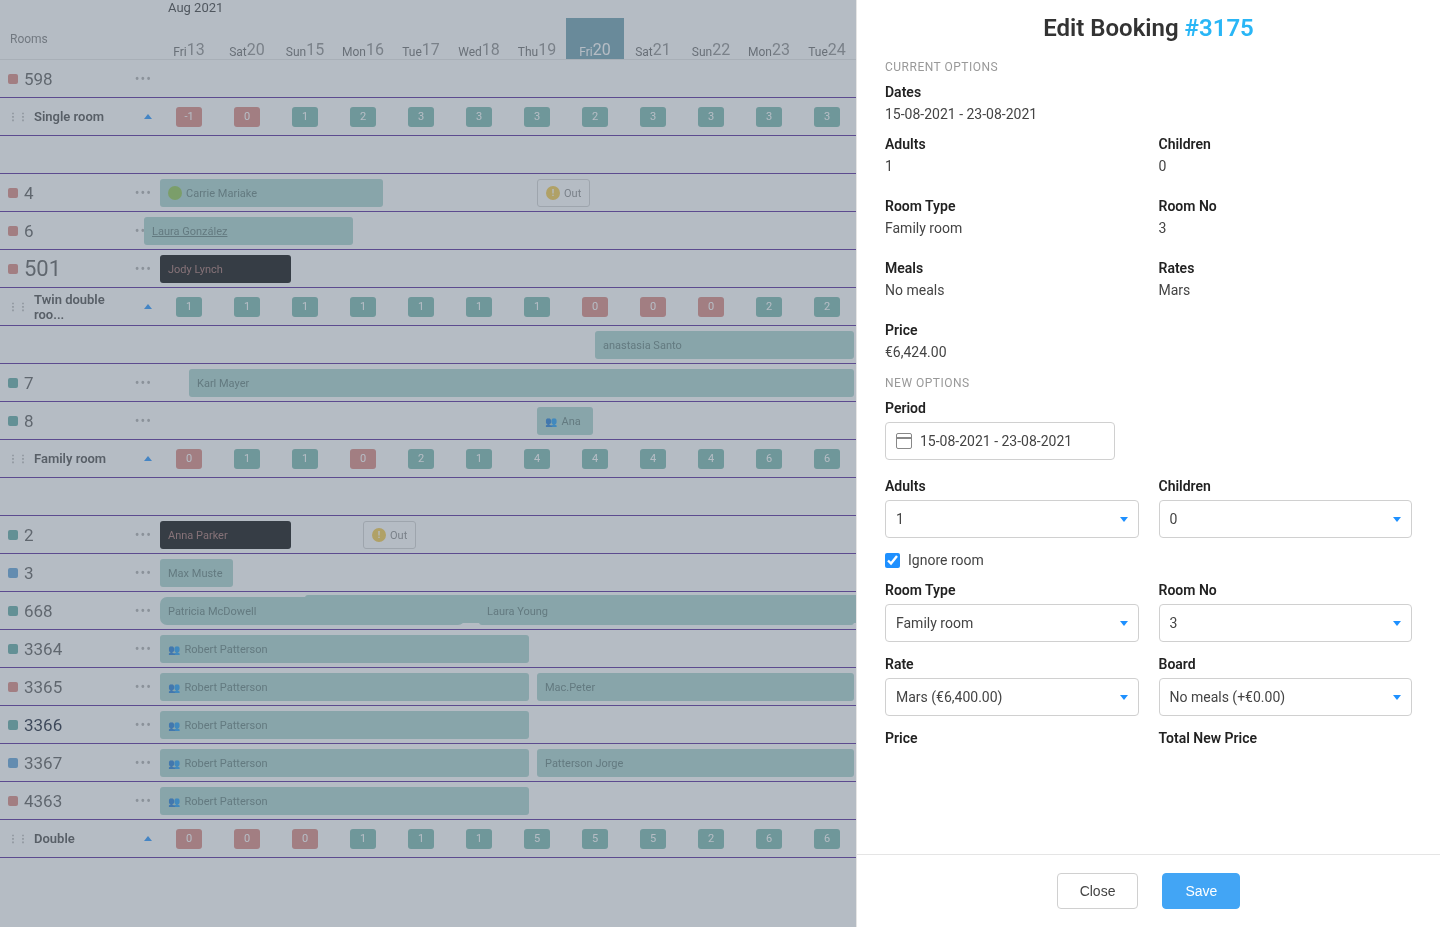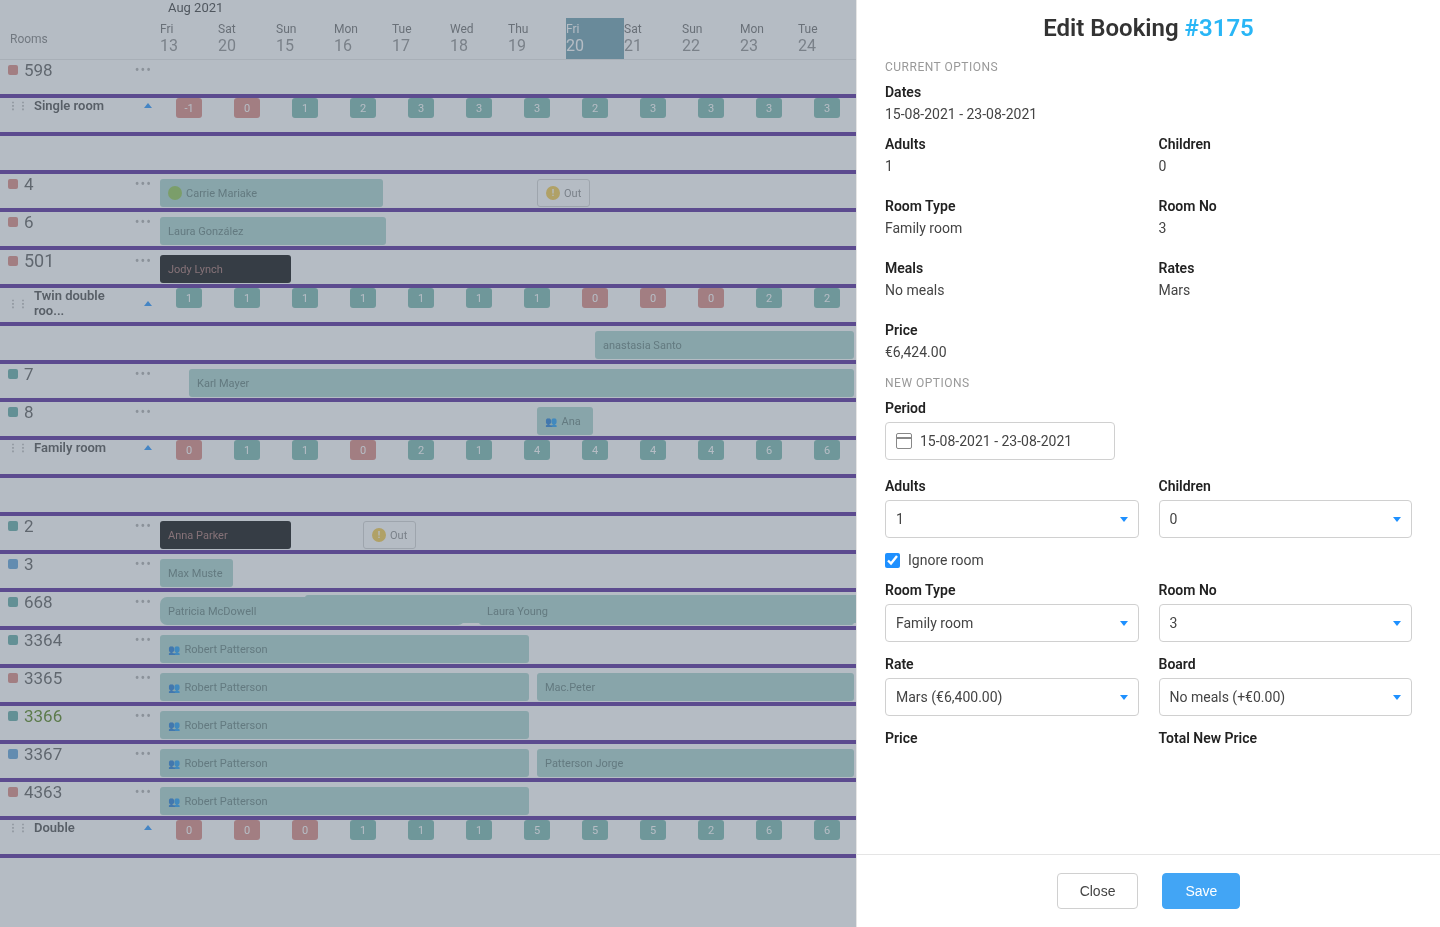--- a/index.html
+++ b/index.html
@@ -4,26 +4,26 @@
 <style>
 * { box-sizing: border-box; margin: 0; padding: 0; }
 body { font-family: -apple-system, BlinkMacSystemFont, "Segoe UI", Roboto, sans-serif; font-size: 13px; color: #333; background: #fff; overflow: hidden; }
 .app { display: flex; width: 1440px; height: 927px; position: relative; }
 .calendar { flex: 1; position: relative; overflow: hidden; }
 .overlay { position: absolute; inset: 0; background: rgba(108,122,137,0.5); z-index: 5; pointer-events: none; }
 .cal-header { display: flex; flex-direction: column; }
 .month-row { height: 18px; padding-left: 168px; font-size: 13px; color: #333; }
 .days-row { display: flex; height: 42px; border-bottom: 1px solid #e5e5e5; }
 .rooms-cell { width: 160px; display: flex; align-items: center; justify-content: space-between; padding: 0 10px; font-size: 12px; color: #777; }
-.day-cell { flex: 0 0 58px; display: flex; flex-direction: column; align-items: flex-start; justify-content: center; font-size: 12px; color: #666; }
+.day-cell { flex: 0 0 58px; display: flex; flex-direction: row; align-items: flex-end; justify-content: center; font-size: 12px; color: #666; }
 .day-cell.today { background: #669aaa; color: #fff; }
 .day-cell .num { font-size: 16px; color: #888; }
 .day-cell.today .num { color: #fff; }
 .body-rows { position: relative; }
-.row { display: flex; align-items: flex-start; height: 38px; border-bottom: 4px solid #4c1d95; position: relative; }
+.row { display: flex; align-items: center; height: 38px; border-bottom: 1px solid #4c1d95; position: relative; }
 .row-head { width: 160px; display: flex; align-items: center; gap: 6px; padding: 0 8px; font-size: 13px; color: #555; }
 .row-head .sq { width: 10px; height: 10px; border-radius: 2px; }
 .row-head .dots { margin-left: auto; color: #aaa; font-size: 14px; letter-spacing: 1px; }
 .row-head.group { font-weight: 600; color: #444; }
 .row-head .chev-up { width: 0; height: 0; border-left: 4px solid transparent; border-right: 4px solid transparent; border-bottom: 5px solid #1e90ff; margin-left: auto; }
 .grip { color: #aaa; font-size: 10px; }
 .sq-red { background: #d9827a; }
 .sq-teal { background: #5ba6a0; }
 .sq-blue { background: #5b9fd6; }
 .grid-cells { display: flex; flex: 1; }
@@ -191,28 +191,28 @@
             <span class="warn-icon">!</span>
             <span>Out</span>
           </div>
         </div>
         <div class="row">
           <div class="row-head">
             <span class="sq sq-red"></span>
             <span style="font-size:17px;color:#555;">6</span>
             <span class="dots">•••</span>
           </div>
-          <div class="booking-bar" style="left: 160px; width: 226px;">
+          <div class="booking-bar" style="left: 144px; width: 209px; text-decoration: underline;">
             <span>Laura González</span>
           </div>
         </div>
         <div class="row">
           <div class="row-head">
             <span class="sq sq-red"></span>
-            <span style="font-size:18px;color:#555;">501</span>
+            <span style="font-size:22px;color:#555;">501</span>
             <span class="dots">•••</span>
           </div>
           <div class="booking-bar pink" style="left: 160px; width: 131.4px;">
             <span>Jody Lynch</span>
           </div>
         </div>
         <div class="row">
           <div class="row-head group">
             <span class="grip">⋮⋮</span>
             <span>Twin double roo...</span>
@@ -393,21 +393,21 @@
             <span class="p-icon">👥</span>
             <span>Robert Patterson</span>
           </div>
           <div class="booking-bar" style="left: 537px; width: 317px;">
             <span>Mac.Peter</span>
           </div>
         </div>
         <div class="row">
           <div class="row-head">
             <span class="sq sq-teal"></span>
-            <span style="font-size:17px;color:#4d7c0f;">3366</span>
+            <span style="font-size:17px;color:#0f172a;">3366</span>
             <span class="dots">•••</span>
           </div>
           <div class="booking-bar" style="left: 160px; width: 369.2px;">
             <span class="p-icon">👥</span>
             <span>Robert Patterson</span>
           </div>
         </div>
         <div class="row">
           <div class="row-head">
             <span class="sq sq-blue"></span>

